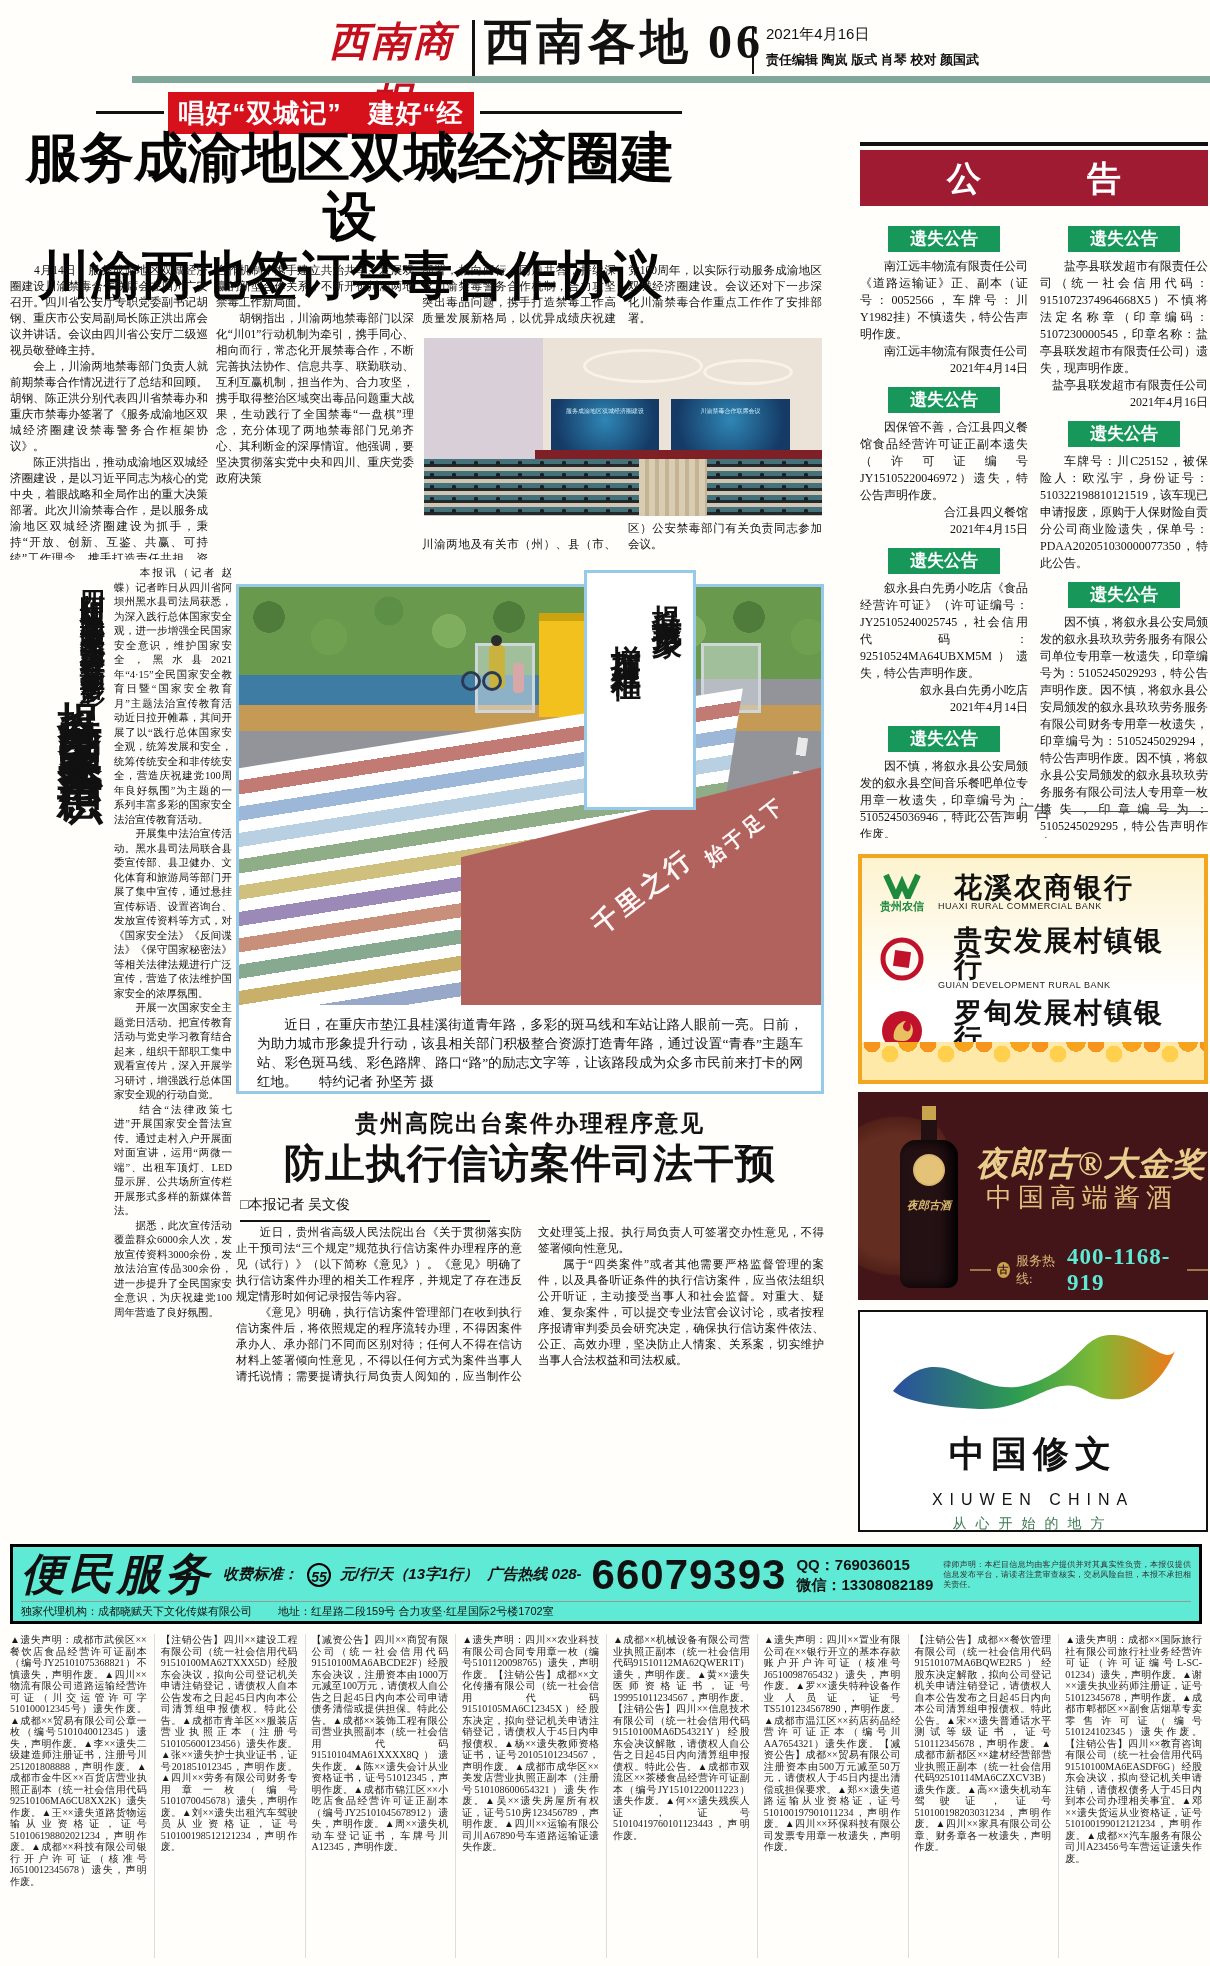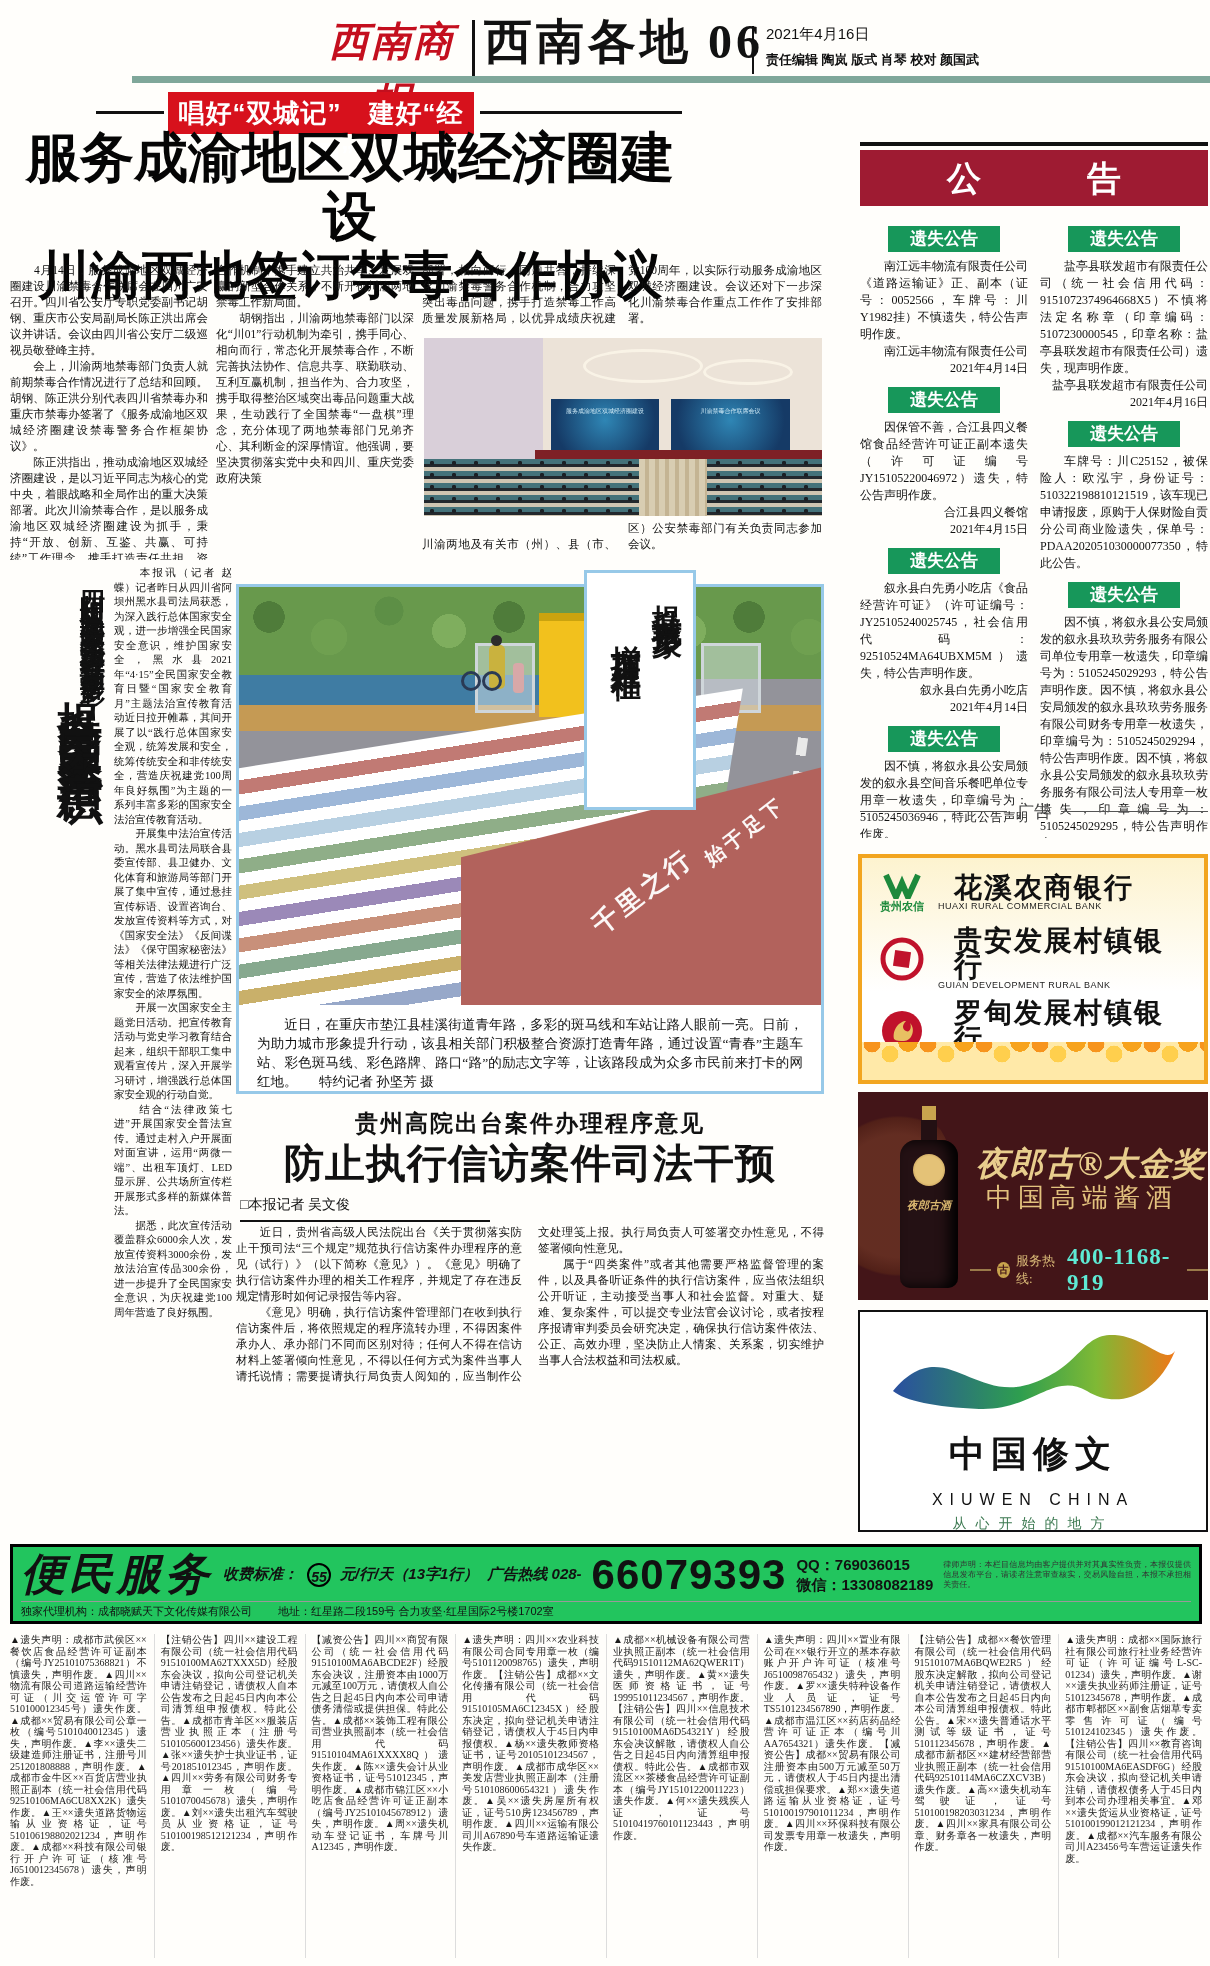--- a/index.html
+++ b/index.html
@@ -122,21 +122,21 @@
   .vlabel{position:absolute;left:584px;top:570px;width:112px;height:240px;background:#fff;border:3px solid #97c9e8;
           writing-mode:vertical-rl;font-weight:bold;font-size:30px;letter-spacing:5px;padding:8px 6px;overflow:hidden;}
   .vlabel .off{padding-top:40px;}
   
   .kicker{position:absolute;left:236px;top:1108px;width:588px;text-align:center;font-size:23px;font-weight:bold;letter-spacing:2px;}
   .court-hl{position:absolute;left:236px;top:1136px;width:588px;text-align:center;font-size:40px;font-weight:bold;letter-spacing:1px;}
   .byline{position:absolute;left:240px;top:1196px;width:250px;font-size:14px;border-bottom:2px solid #111;padding-bottom:6px;}
   .court-body{position:absolute;left:236px;top:1224px;width:588px;height:310px;column-count:2;column-gap:16px;
               font-size:11.5px;line-height:16px;}
   
-  .svc{position:absolute;left:10px;top:1544px;width:1192px;height:80px;border:3px solid #000;background:#22c55e;
+  .svc{position:absolute;left:10px;top:1544px;width:1192px;height:80px;border:3px solid #000;background:#5eead4;
        display:flex;flex-wrap:wrap;align-items:center;padding:2px 8px;gap:0 10px;overflow:hidden;}
   .svc-title{font-size:44px;font-weight:bold;font-style:italic;letter-spacing:4px;line-height:50px;}
   .svc-fee{font-size:15px;font-weight:bold;display:flex;align-items:center;gap:9px;font-style:italic;}
   .fee-circle{display:inline-block;width:24px;height:24px;border:2px solid #000;border-radius:50%;
               text-align:center;line-height:24px;font-size:14px;font-weight:bold;}
   .svc-hot{font-size:42px;font-weight:bold;letter-spacing:1px;line-height:48px;font-family:"Liberation Sans",sans-serif;}
   .svc-im{font-size:15px;font-weight:bold;line-height:20px;}
   .svc-legal{flex:1;min-width:120px;font-size:8px;line-height:10px;color:#333;text-align:justify;}
   .svc-sub{width:100%;display:flex;gap:26px;font-size:11px;line-height:14px;border-top:1px solid #999;padding-top:2px;}
   .classifieds{position:absolute;left:10px;top:1634px;width:1192px;height:324px;display:flex;gap:7px;overflow:hidden;}

